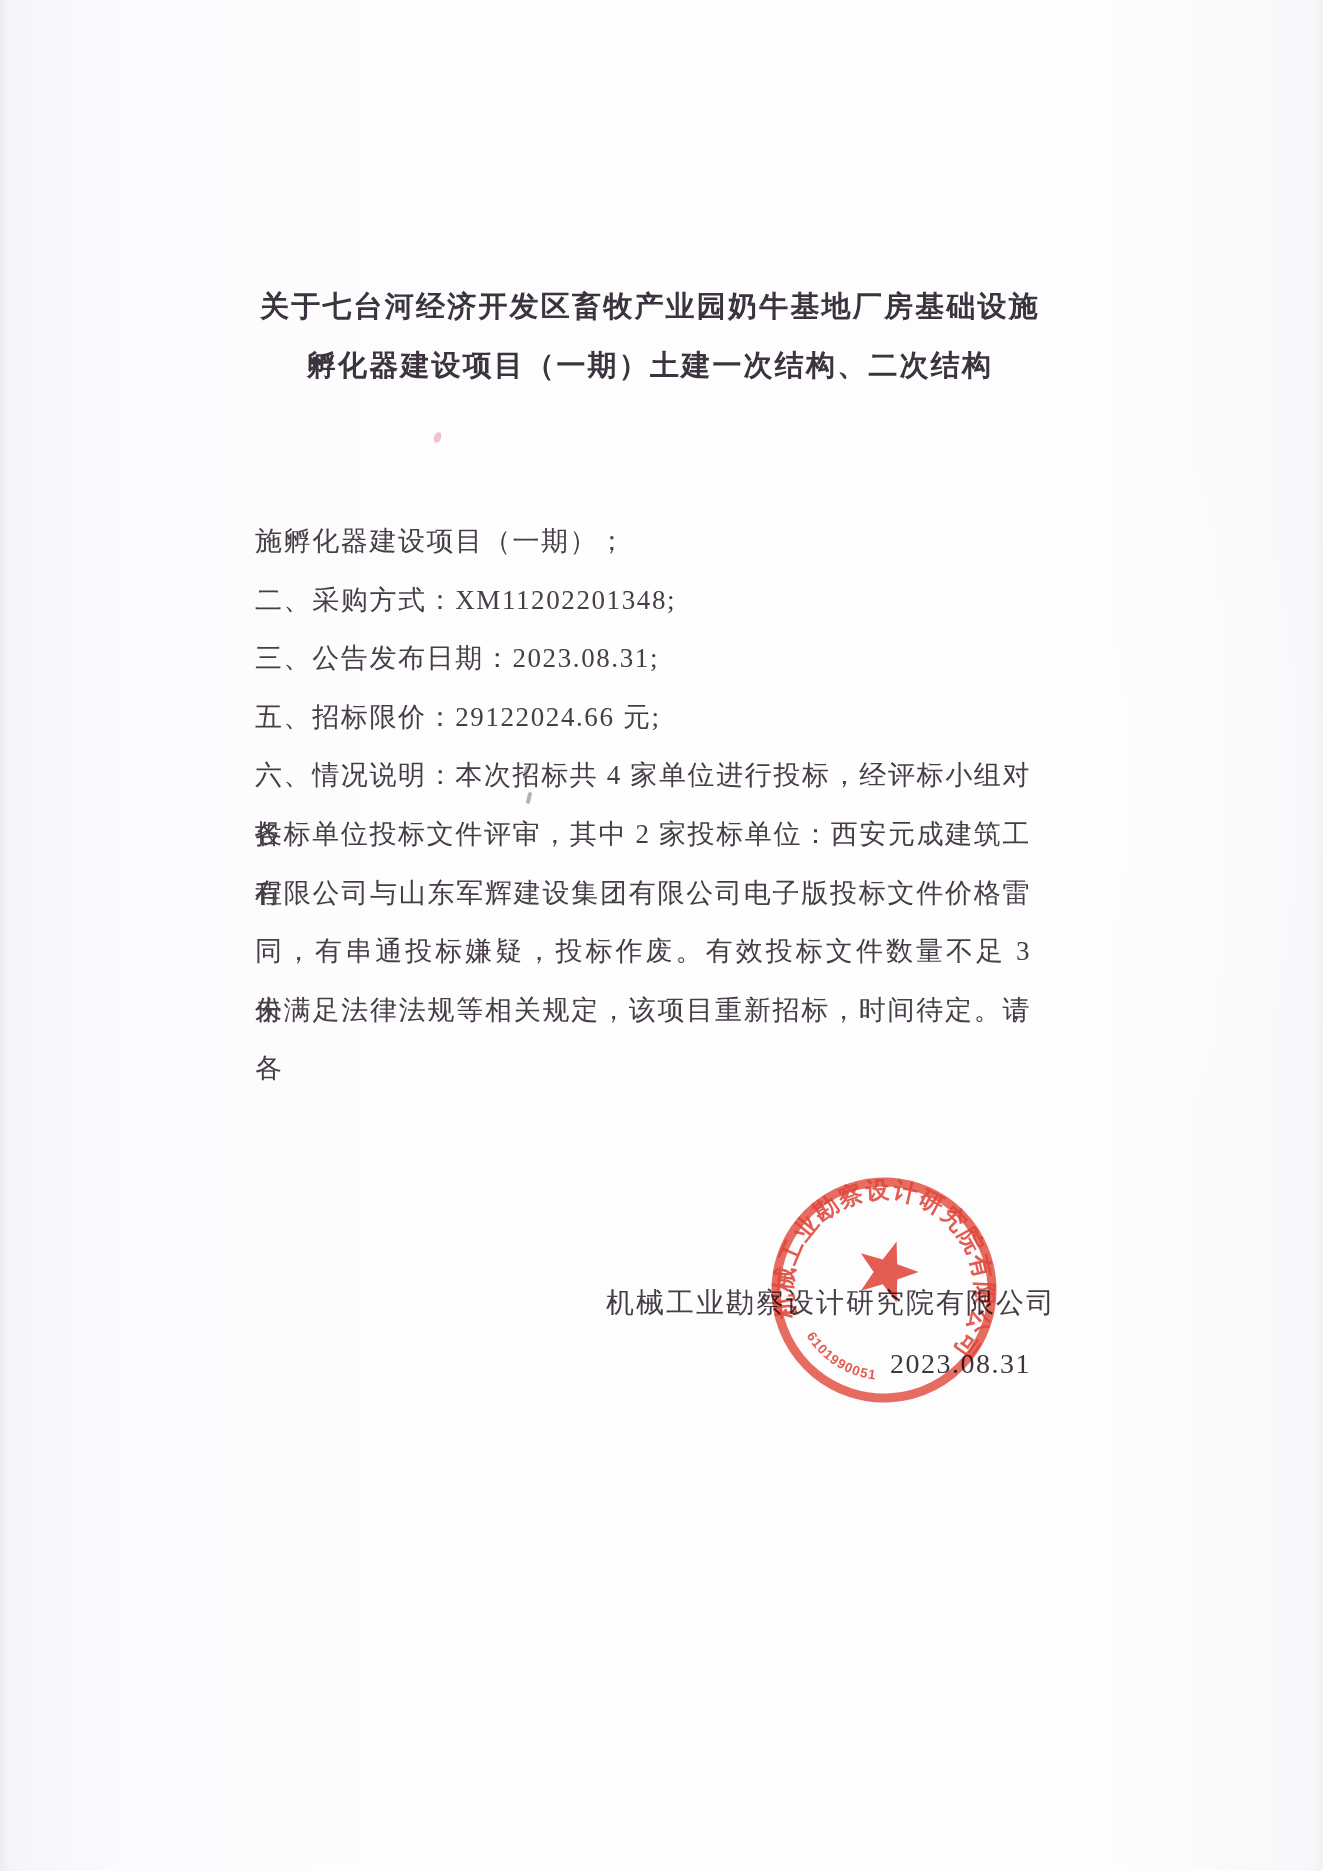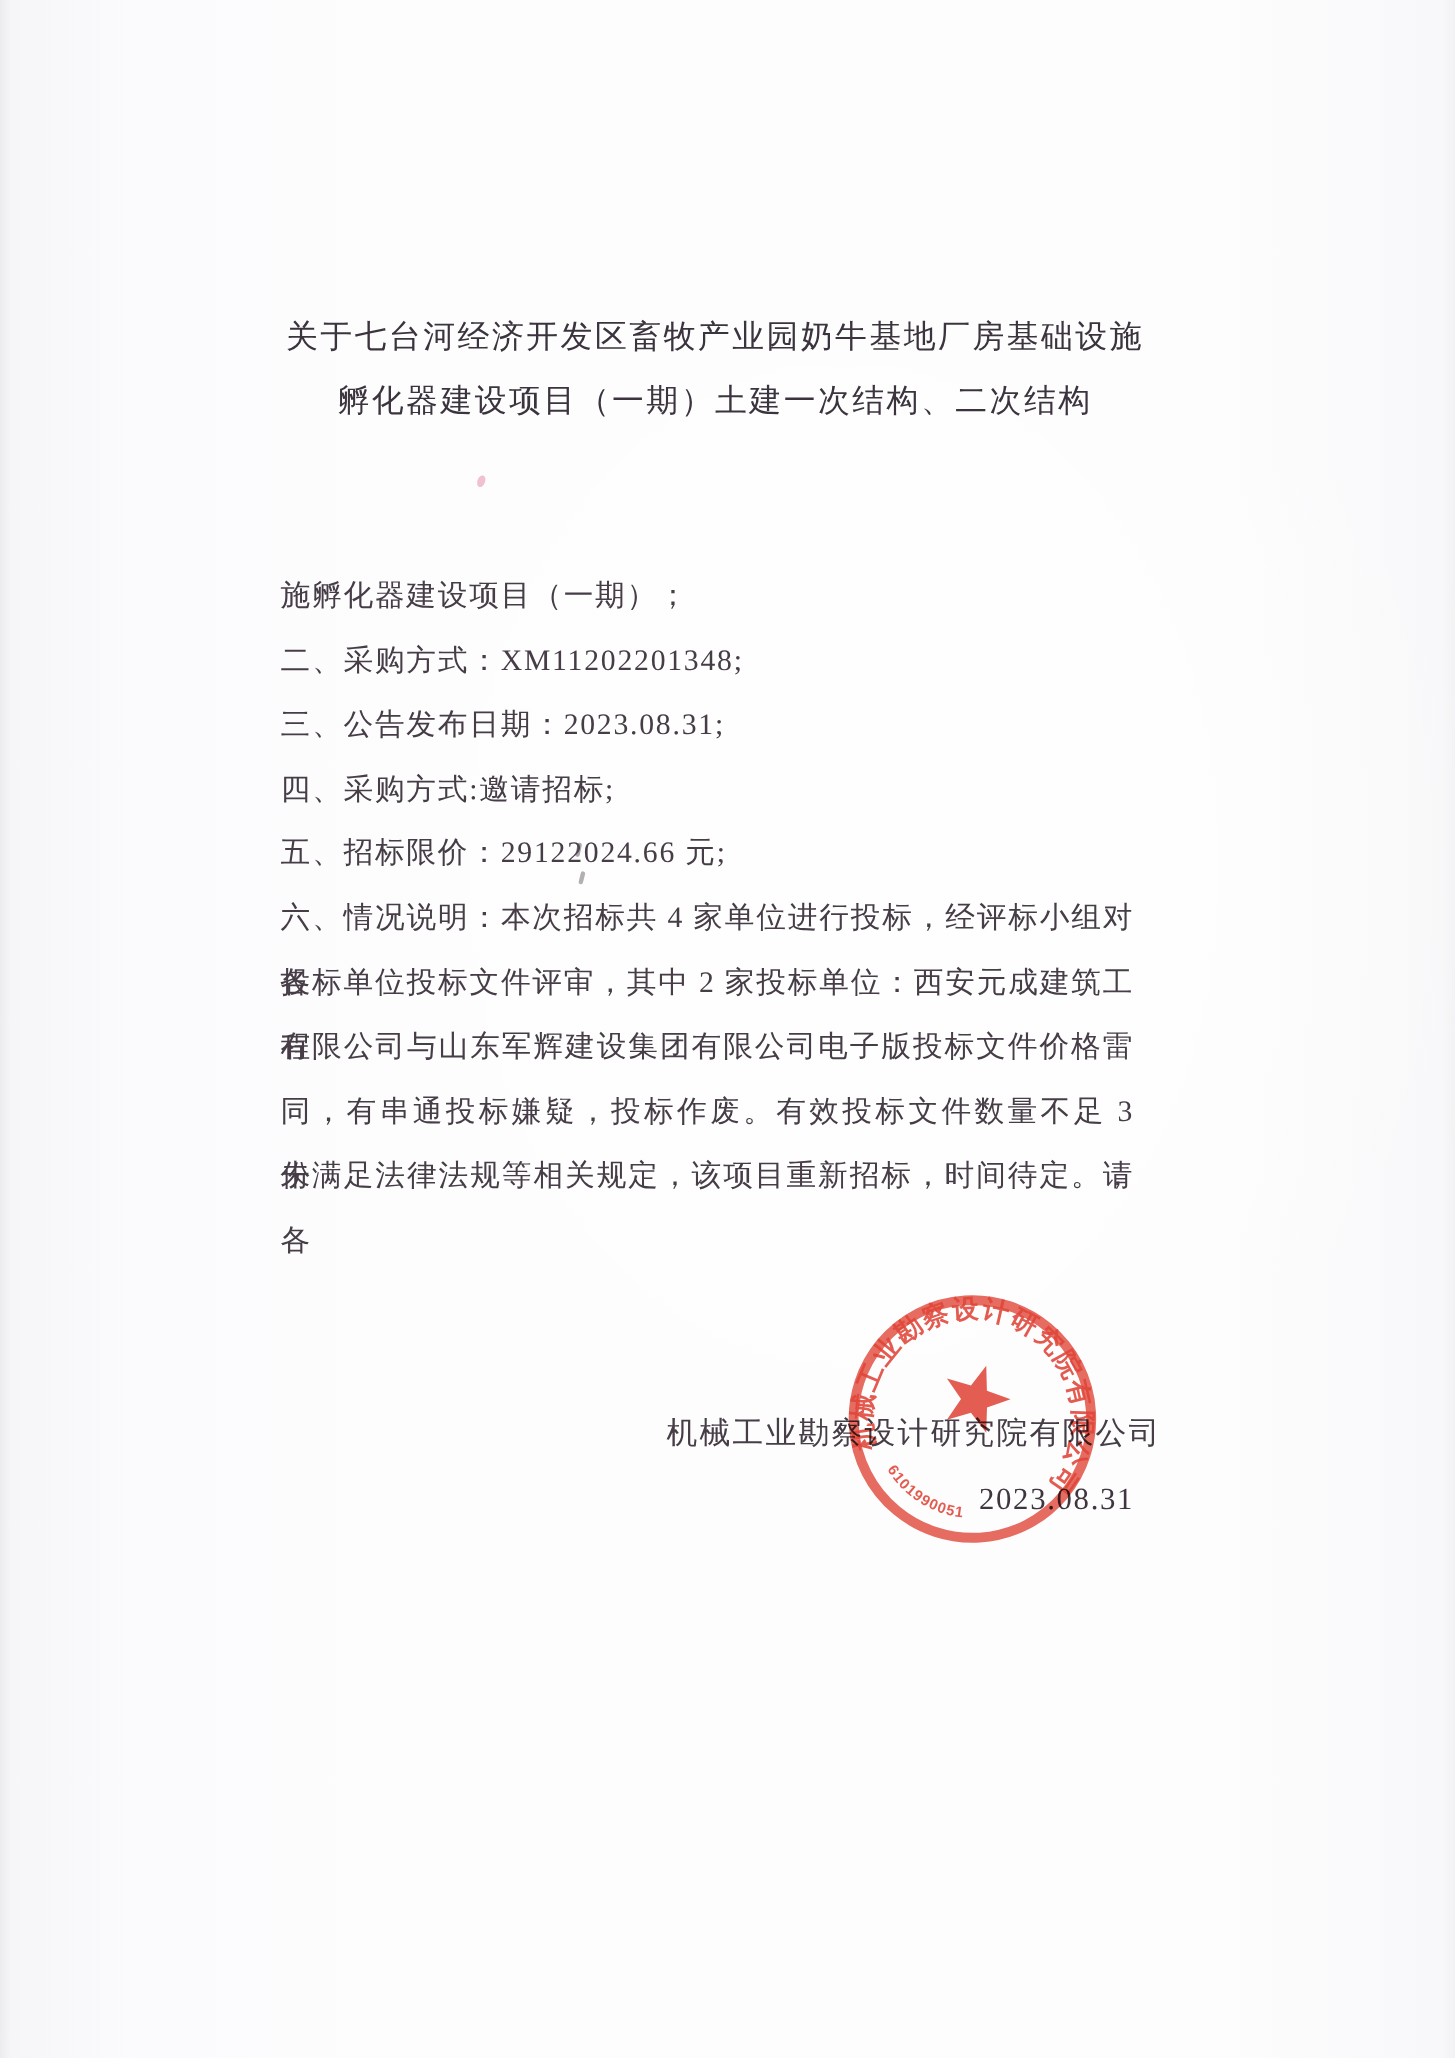--- a/index.html
+++ b/index.html
@@ -10,21 +10,21 @@
       #fbfbfd;
     font-family:"Liberation Serif","DejaVu Serif",serif;
   }
   .sheen{
     position:absolute;inset:0;pointer-events:none;
     background:radial-gradient(ellipse 900px 1200px at 58% 42%, rgba(255,255,255,.55), rgba(255,255,255,0) 70%);
   }
   
   .title-block{
     position:absolute;left:170px;top:277px;width:960px;
-    text-align:center;color:#3b333d;font-weight:normal;
+    text-align:center;color:#3b333d;font-weight:bold;
   }
   .title-line{
     height:59px;line-height:59px;font-size:29px;letter-spacing:2.2px;white-space:nowrap;
   }
   
   .body-block{
     position:absolute;left:255px;top:512px;width:776px;color:#463d47;
   }
   .bline{
     height:58.6px;line-height:58.6px;font-size:27px;letter-spacing:1.6px;white-space:nowrap;
@@ -59,21 +59,20 @@
 
 <div class="title-block">
   <div class="title-line">关于七台河经济开发区畜牧产业园奶牛基地厂房基础设施</div>
   <div class="title-line">孵化器建设项目（一期）土建一次结构、二次结构</div>
 </div>
 
 <div class="body-block">
   <div class="bline">施孵化器建设项目（一期）；</div>
   <div class="bline">二、采购方式：XM11202201348;</div>
   <div class="bline">三、公告发布日期：2023.08.31;</div>
-  <div class="bline">四、采购方式:邀请招标;</div>
   <div class="bline">五、招标限价：29122024.66 元;</div>
   <div class="bline fill">六、情况说明：本次招标共 4 家单位进行投标，经评标小组对各</div>
   <div class="bline fill">投标单位投标文件评审，其中 2 家投标单位：西安元成建筑工程</div>
   <div class="bline fill">有限公司与山东军辉建设集团有限公司电子版投标文件价格雷</div>
   <div class="bline fill">同，有串通投标嫌疑，投标作废。有效投标文件数量不足 3 份，</div>
   <div class="bline fill">未满足法律法规等相关规定，该项目重新招标，时间待定。请各</div>
 </div>
 
 <div class="sig-company">机械工业勘察设计研究院有限公司</div>
 <div class="sig-date">2023.08.31</div>

